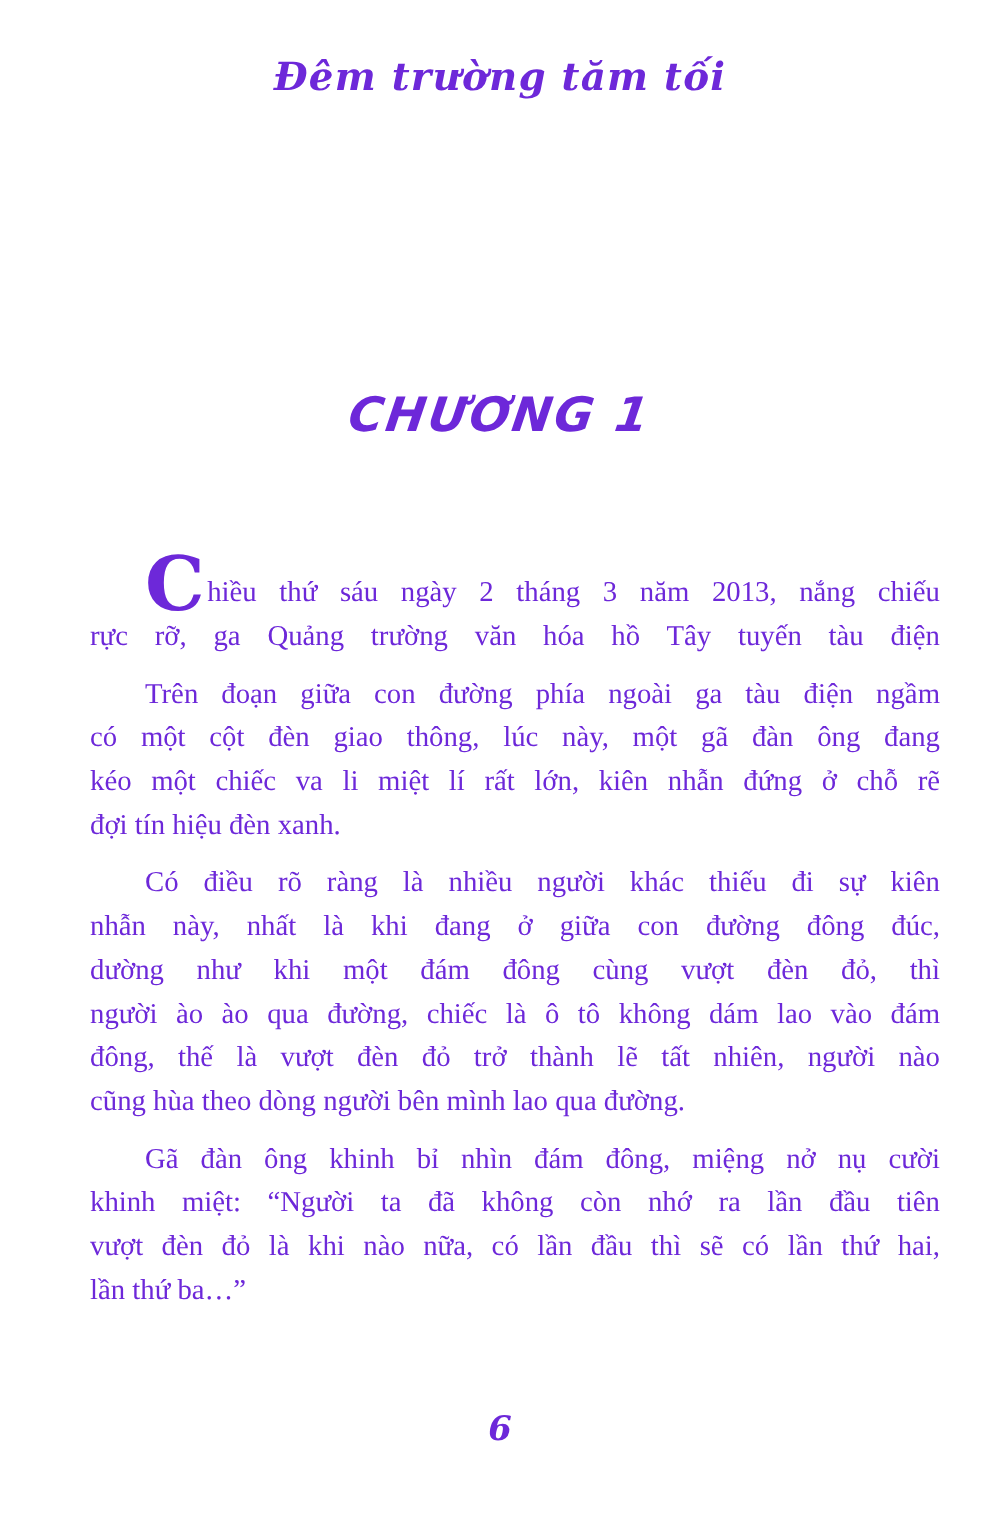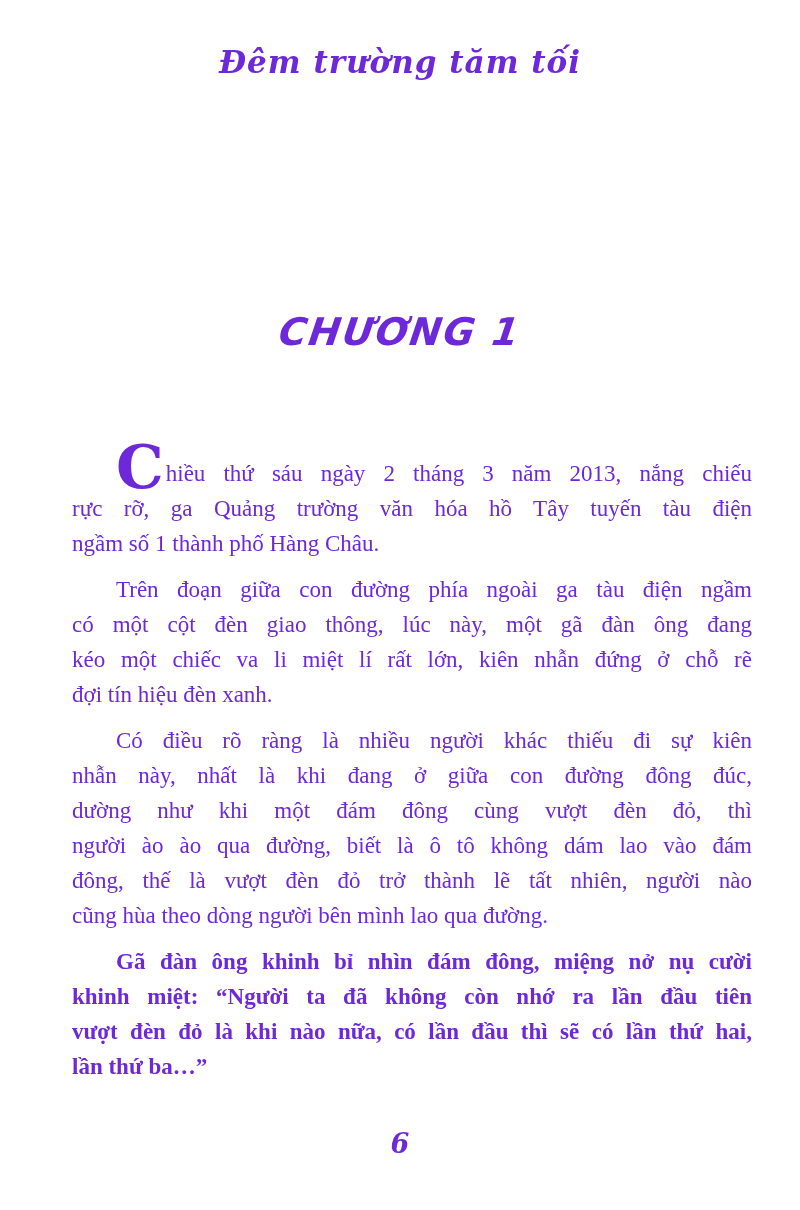--- a/index.html
+++ b/index.html
@@ -37,21 +37,21 @@
   }
   .body-text {
     position: absolute;
     top: 456px;
     left: 72px;
     width: 680px;
     font-size: 23px;
     line-height: 35px;
   }
   .para { margin: 0 0 11px 0; }
-  .para:last-child { margin-bottom: 0; font-weight: bold; }
+  .para:last-child { margin-bottom: 0; }
   .line {
     text-align: justify;
     text-align-last: justify;
     white-space: normal;
   }
   .line.last { text-align-last: left; }
   .line.indent { text-indent: 44px; }
   .dropcap {
     font-family: "DejaVu Serif", serif;
     font-size: 60px;
@@ -76,33 +76,32 @@
 
 <div class="page">
   <div class="running-header">Đêm trường tăm tối</div>
 
   <div class="chapter-heading">CHƯƠNG 1</div>
 
   <div class="body-text">
       <div class="para">
         <div class="line indent"><span class="dropcap">C</span>hiều thứ sáu ngày 2 tháng 3 năm 2013, nắng chiếu</div>
         <div class="line">rực rỡ, ga Quảng trường văn hóa hồ Tây tuyến tàu điện</div>
-        <div class="line last">ngầm số 1 thành phố Hàng Châu.</div>
       </div>
       <div class="para">
         <div class="line indent">Trên đoạn giữa con đường phía ngoài ga tàu điện ngầm</div>
         <div class="line">có một cột đèn giao thông, lúc này, một gã đàn ông đang</div>
         <div class="line">kéo một chiếc va li miệt lí rất lớn, kiên nhẫn đứng ở chỗ rẽ</div>
         <div class="line last">đợi tín hiệu đèn xanh.</div>
       </div>
       <div class="para">
         <div class="line indent">Có điều rõ ràng là nhiều người khác thiếu đi sự kiên</div>
         <div class="line">nhẫn này, nhất là khi đang ở giữa con đường đông đúc,</div>
         <div class="line">dường như khi một đám đông cùng vượt đèn đỏ, thì</div>
-        <div class="line">người ào ào qua đường, biết là ô tô không dám lao vào đám</div>
+        <div class="line">người ào ào qua đường, chiếc là ô tô không dám lao vào đám</div>
         <div class="line">đông, thế là vượt đèn đỏ trở thành lẽ tất nhiên, người nào</div>
         <div class="line last">cũng hùa theo dòng người bên mình lao qua đường.</div>
       </div>
       <div class="para">
         <div class="line indent">Gã đàn ông khinh bỉ nhìn đám đông, miệng nở nụ cười</div>
         <div class="line">khinh miệt: “Người ta đã không còn nhớ ra lần đầu tiên</div>
         <div class="line">vượt đèn đỏ là khi nào nữa, có lần đầu thì sẽ có lần thứ hai,</div>
         <div class="line last">lần thứ ba…”</div>
       </div>
     </div>

